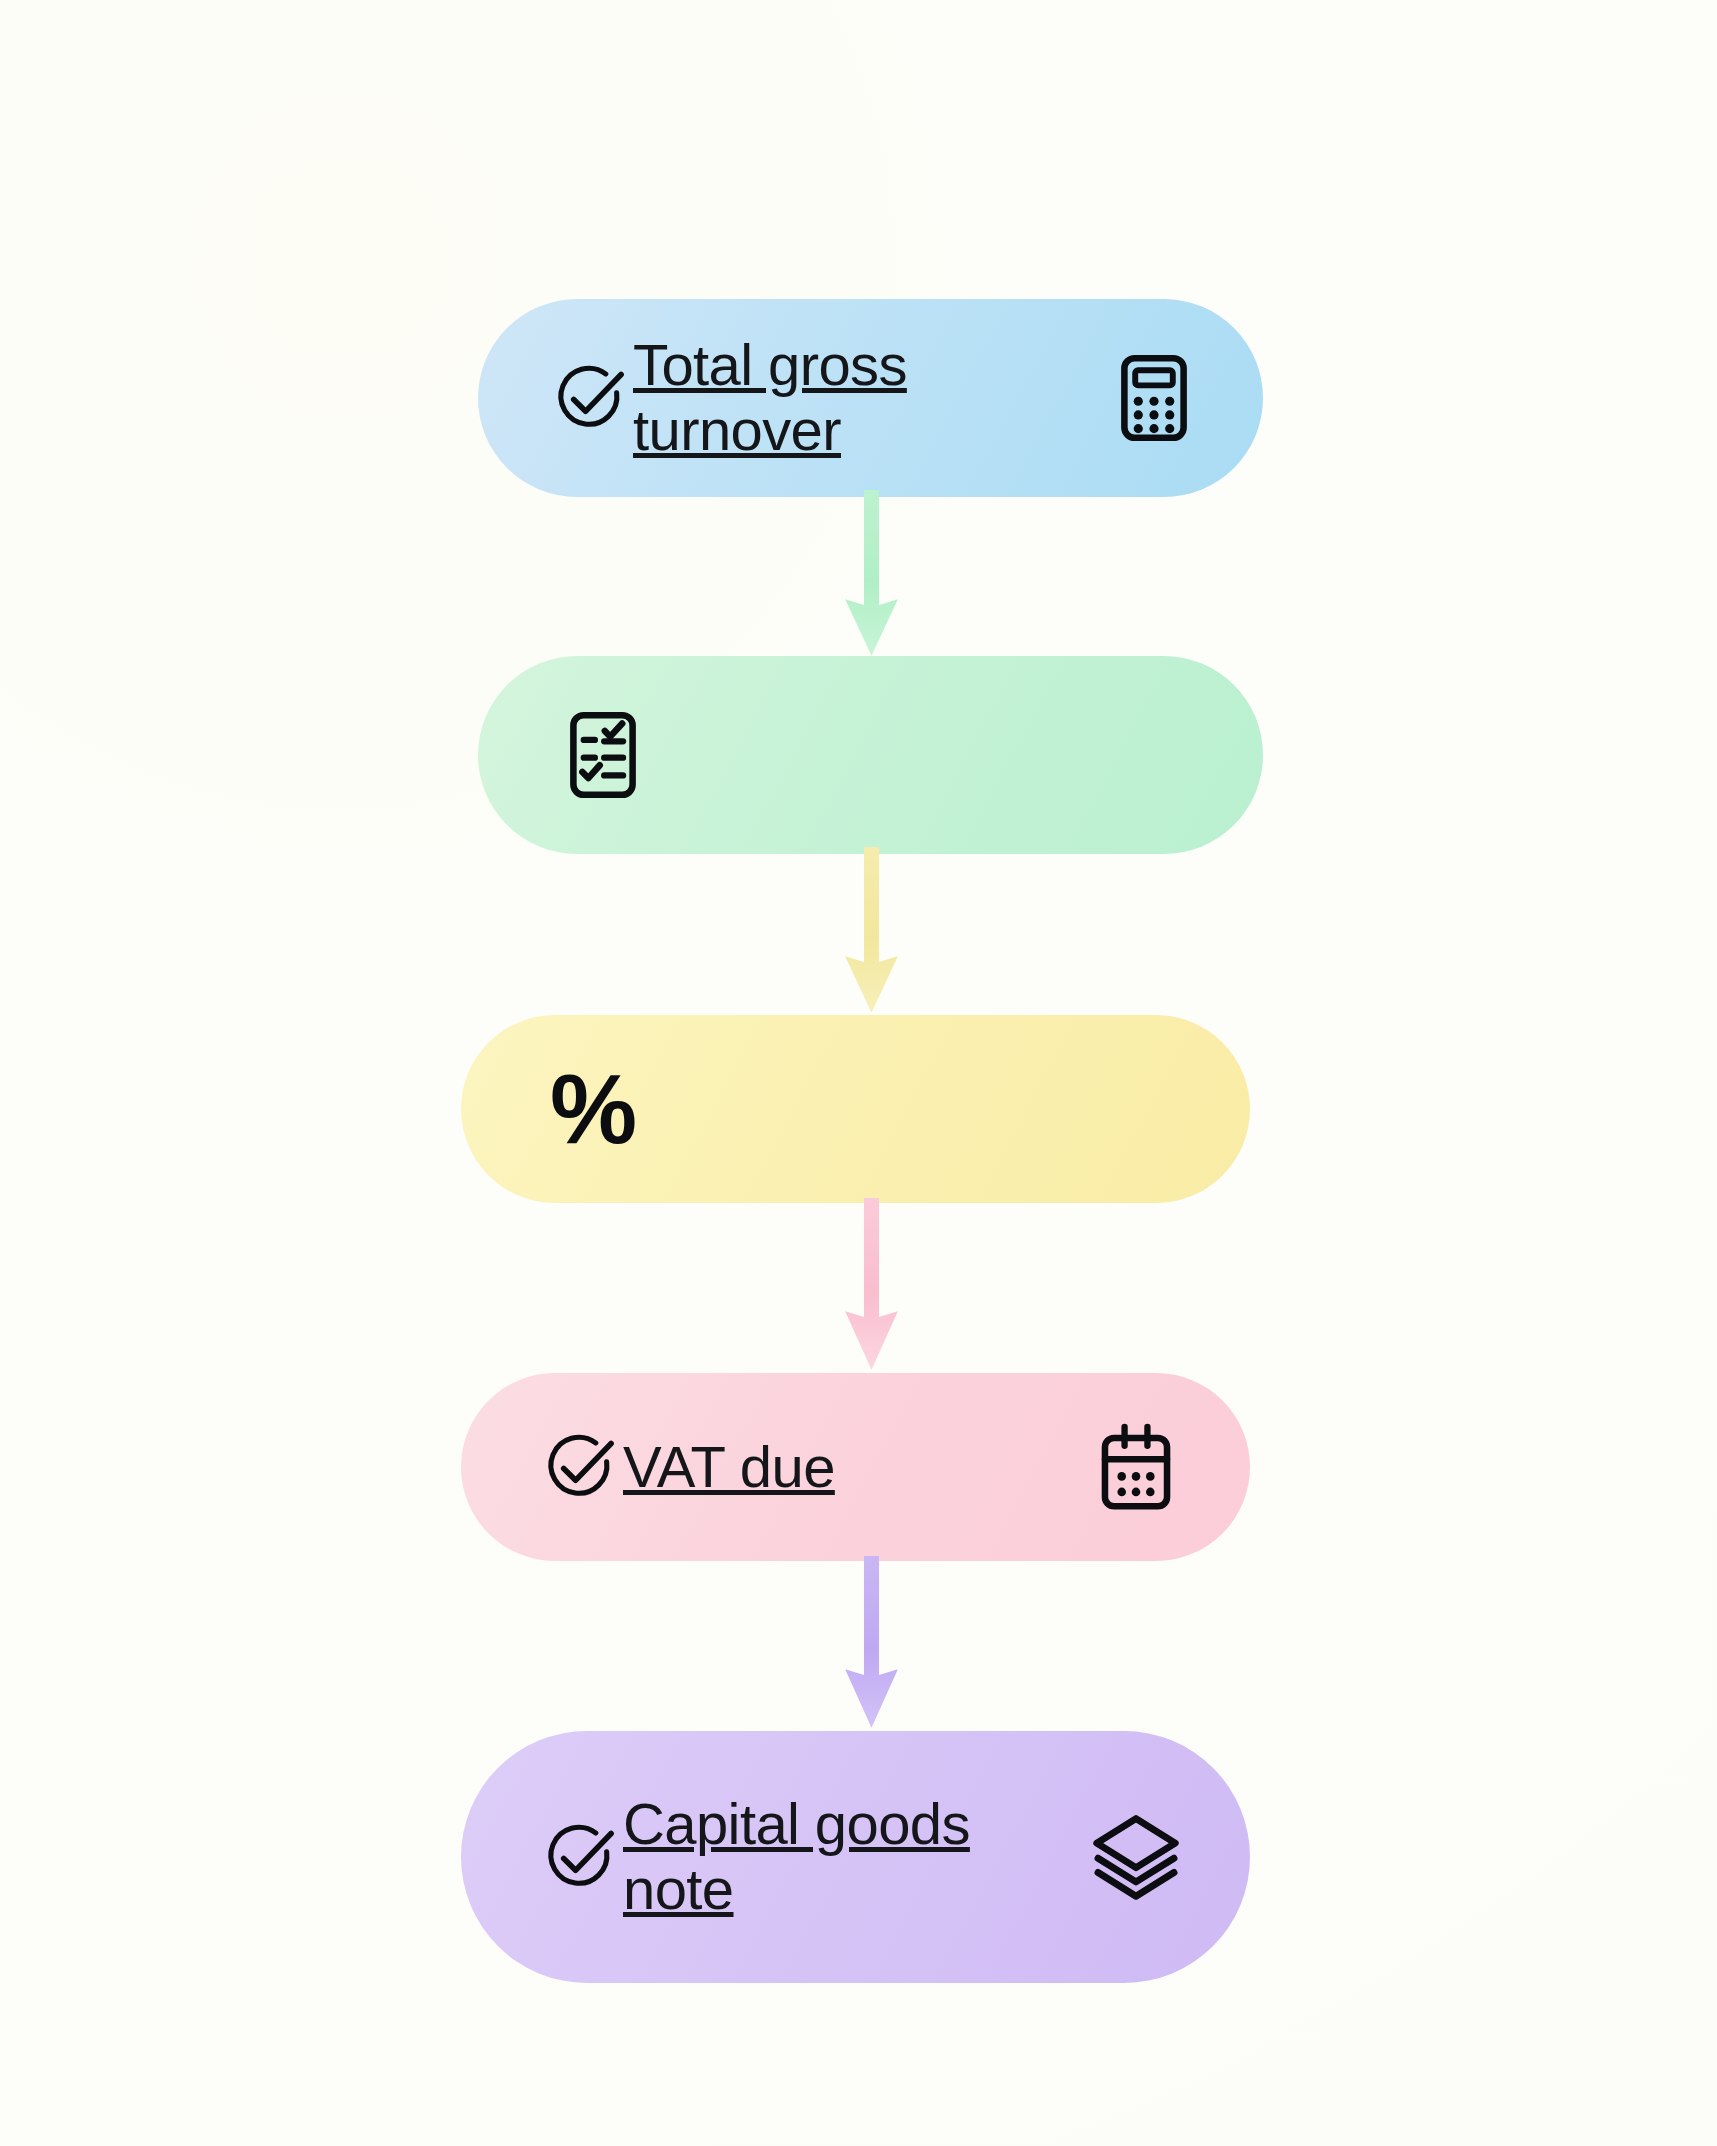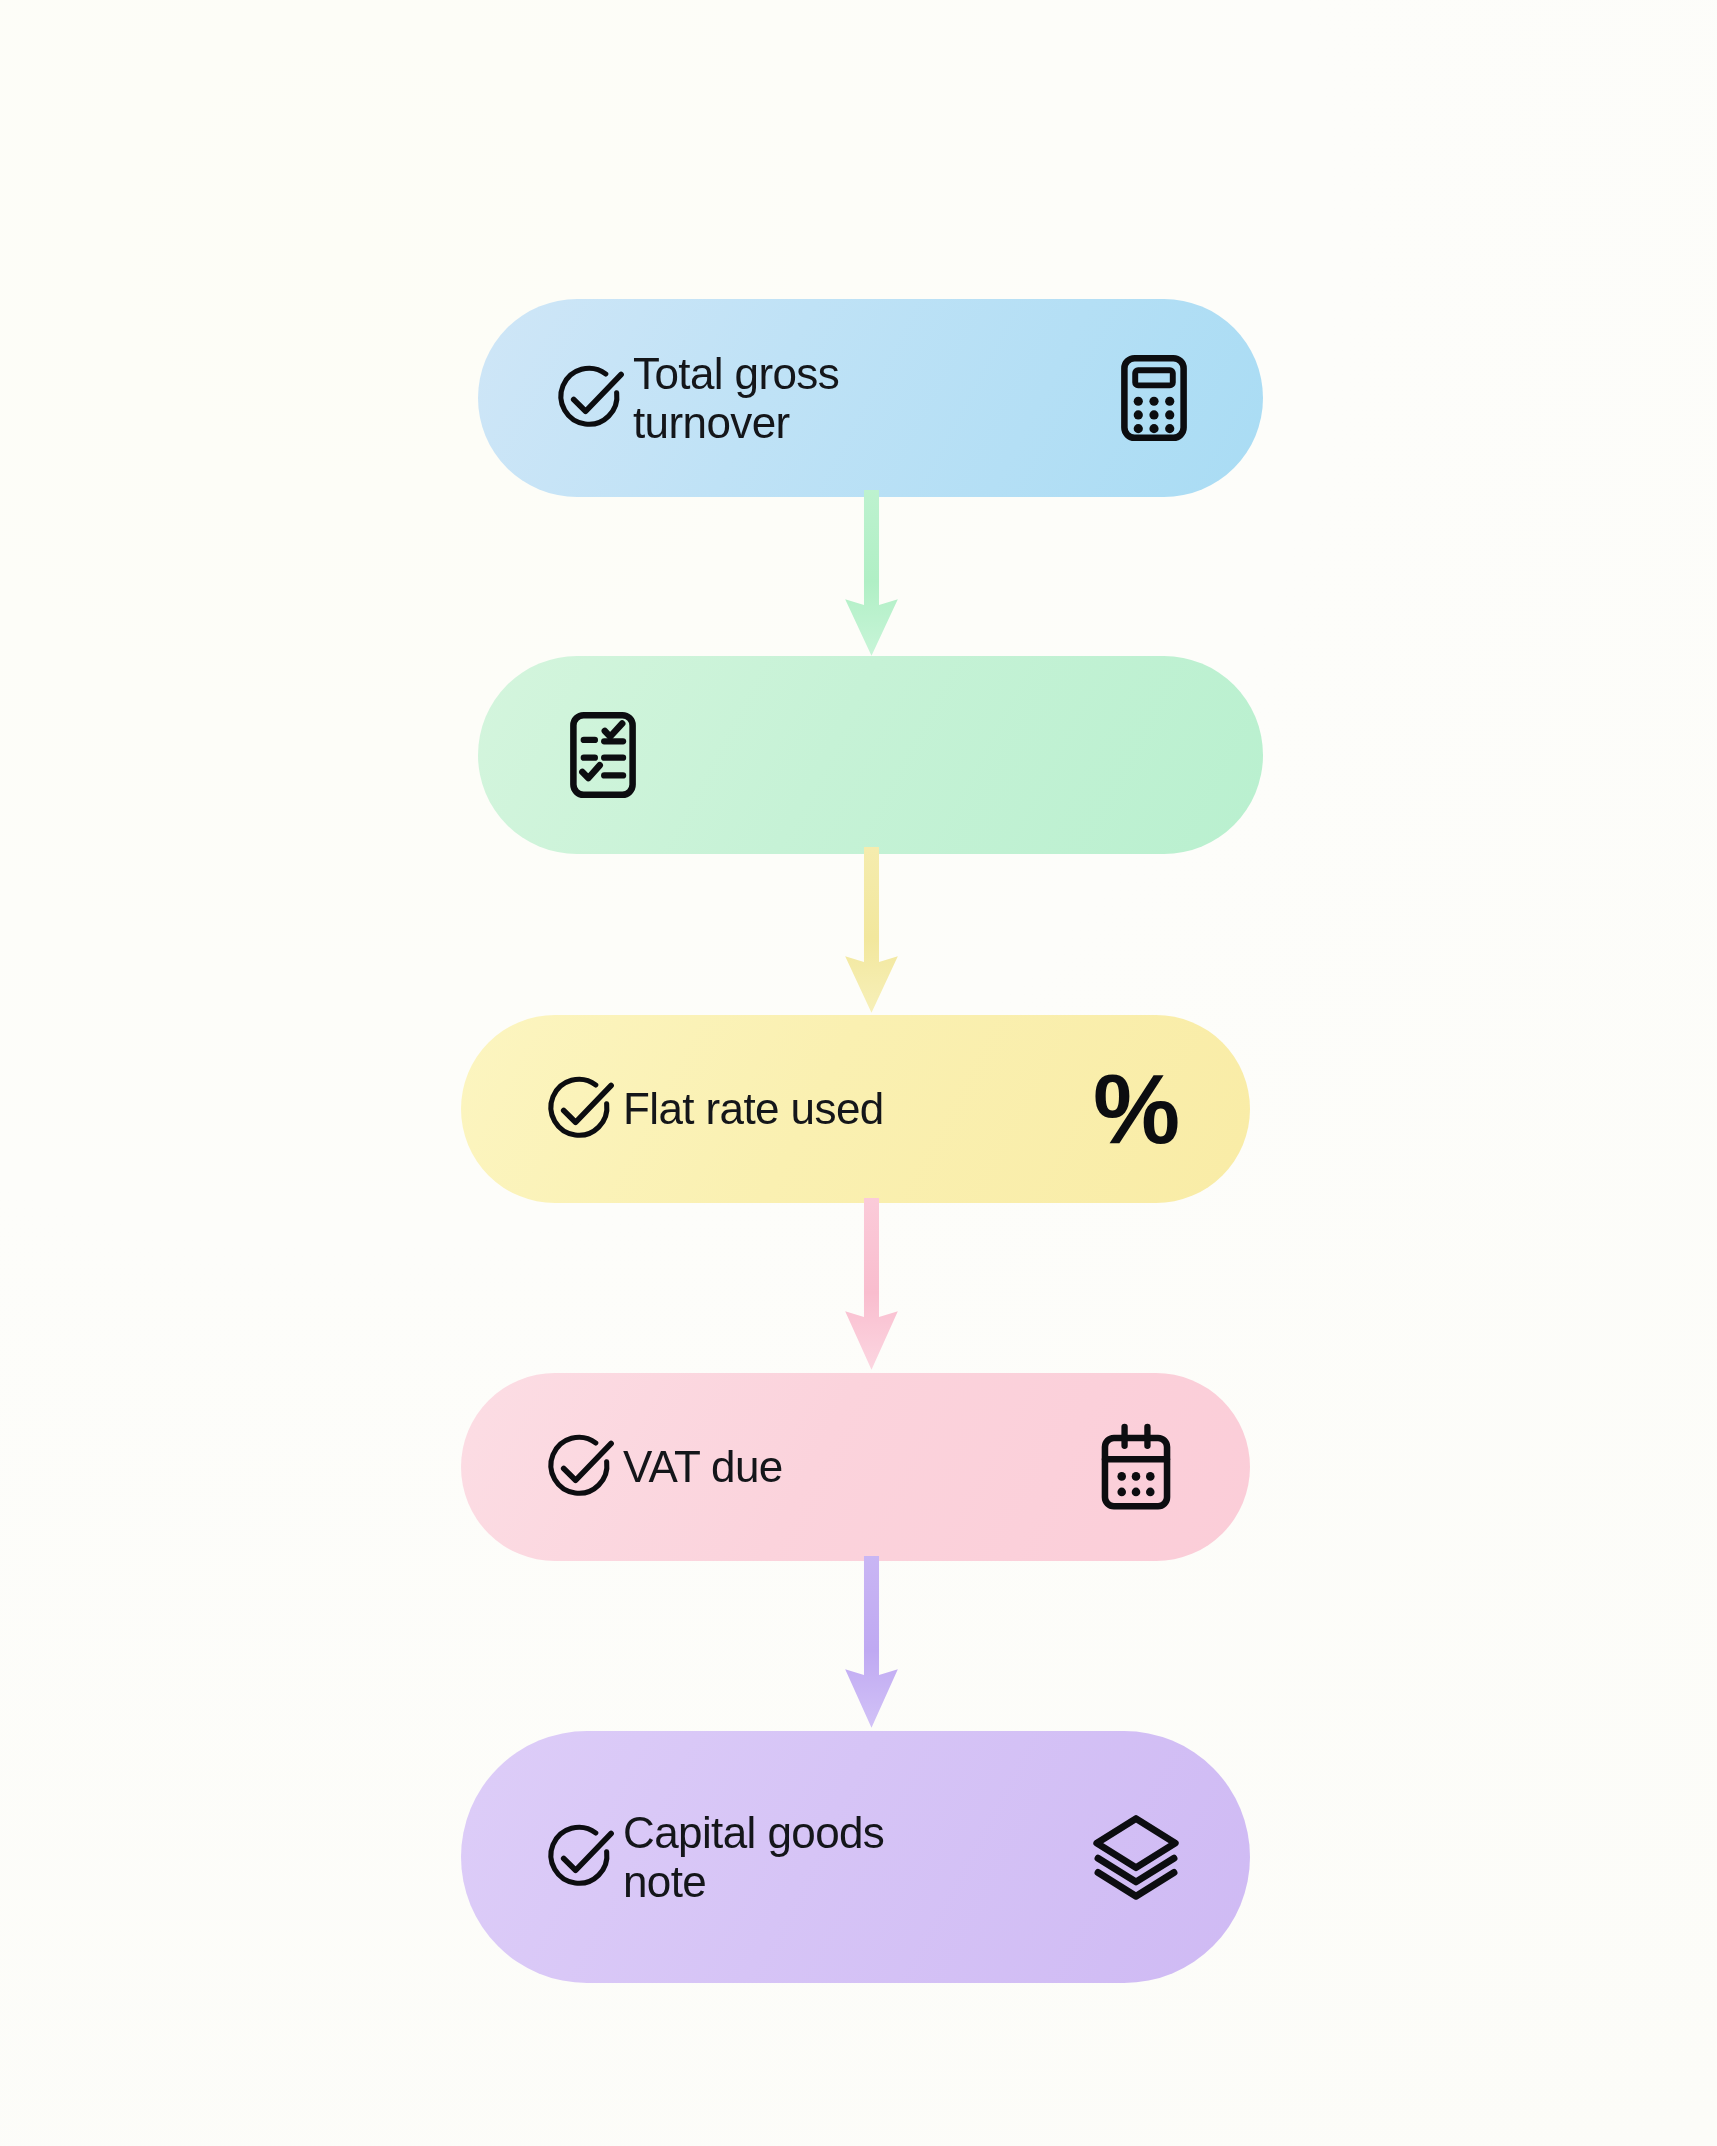--- a/index.html
+++ b/index.html
@@ -42,26 +42,27 @@
   .check-wrap {
     flex: 0 0 auto;
     display: flex;
     align-items: center;
     justify-content: center;
     width: 87px;
     height: 87px;
   }
 
   .pill-label {
-    font-size: 44px;
+    font-size: 58px;
     line-height: 1.12;
     color: #14161a;
     letter-spacing: -0.6px;
     white-space: pre-line;
     font-weight: 400;
+    text-decoration: underline;
   }
 
   .pill-endicon {
     flex: 0 0 auto;
     display: flex;
     align-items: center;
     justify-content: center;
     width: 113px;
     height: 113px;
   }
@@ -182,29 +183,20 @@
           <stop offset="0%" stop-color="#f5ecae"></stop>
           <stop offset="55%" stop-color="#f2e79d"></stop>
           <stop offset="100%" stop-color="#f7f0b9"></stop>
         </linearGradient>
       </defs>
       <path fill="url(#grad-a1)" d="M34 0 H50 V122 L70 116 L42 176 L14 116 L34 122 Z"></path>
     </svg>
   </div>
 
   <div class="pill" id="pill-2">
-    <div class="pill-left">
-      <span class="check-wrap">
-        <svg viewBox="0 0 48 48" width="79" height="79" aria-hidden="true">
-          <path class="icon-stroke" stroke-width="3.1" d="M40.5 20.5a17 17 0 1 1-6.6-11.4"></path>
-          <path class="icon-stroke" stroke-width="3.4" d="M14.4 24.6 21.6 31.8 43.2 9.4"></path>
-        </svg>
-      </span>
-      <span class="pill-label">Flat rate used</span>
-    </div>
     <span class="pill-endicon">
       <span class="pct-glyph">%</span>
     </span>
   </div>
 
   <div class="arrow" id="arrow-2">
     <svg viewBox="0 0 84 196" preserveAspectRatio="none" aria-hidden="true">
       <defs>
         <linearGradient id="grad-a2" x1="0" y1="0" x2="0" y2="1">
           <stop offset="0%" stop-color="#fbcbd9"></stop>

